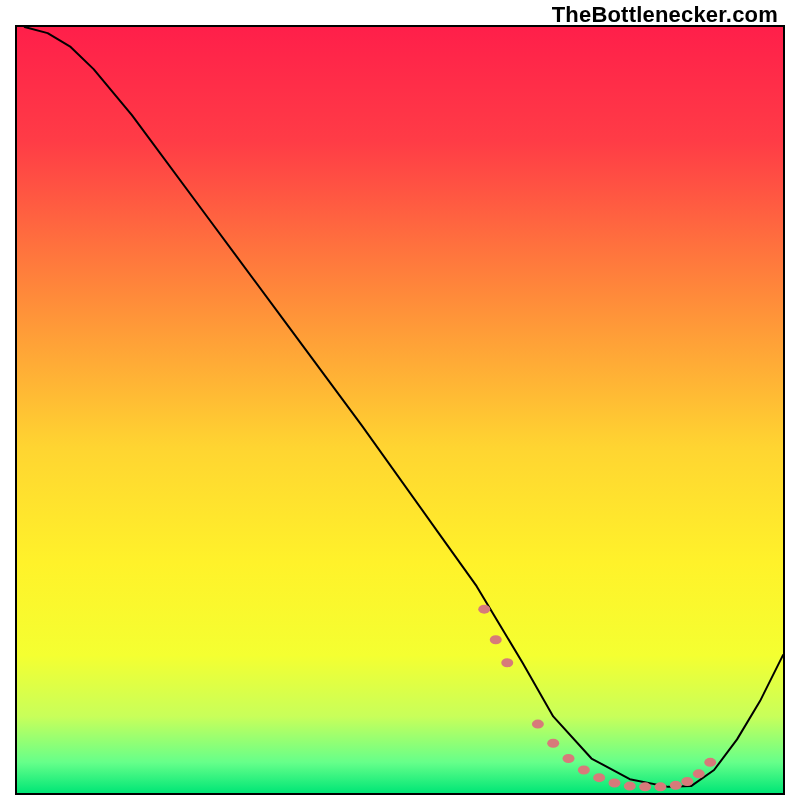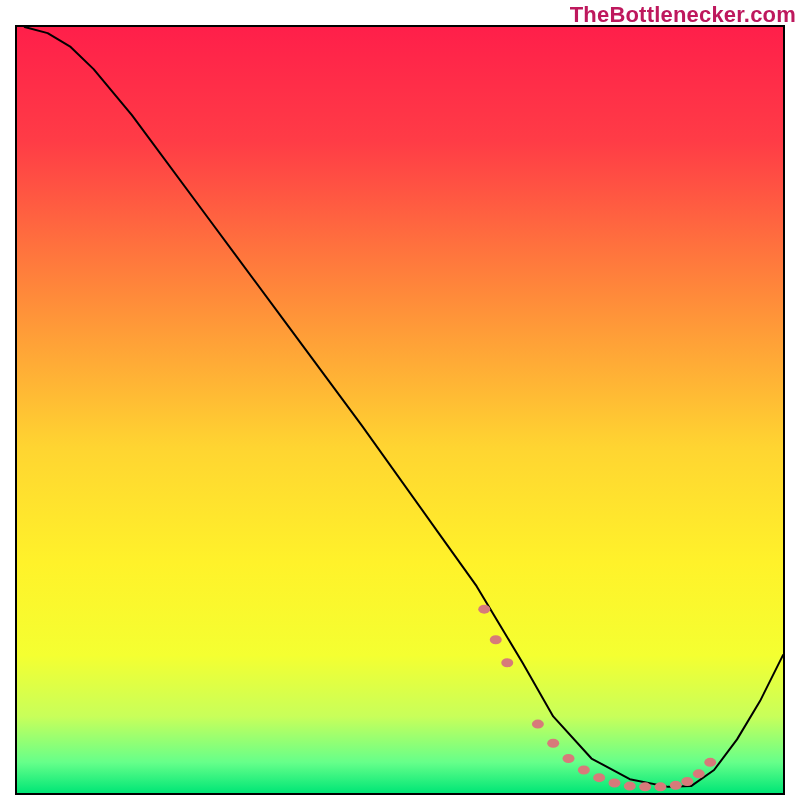--- a/index.html
+++ b/index.html
@@ -15,25 +15,25 @@
     left: 15px;
     top: 25px;
     width: 770px;
     height: 770px;
     border: 2px solid #000000;
     box-sizing: border-box;
   }
   .attribution {
     position: absolute;
     top: 2px;
-    right: 4px;
+    right: 22px;
     font-family: Arial, Helvetica, sans-serif;
     font-size: 22px;
     font-weight: bold;
-    color: #be185d;
+    color: #000000;
     letter-spacing: 0.2px;
   }
   .plot-svg {
     position: absolute;
     left: 17px;
     top: 27px;
     width: 766px;
     height: 766px;
   }
 </style>

